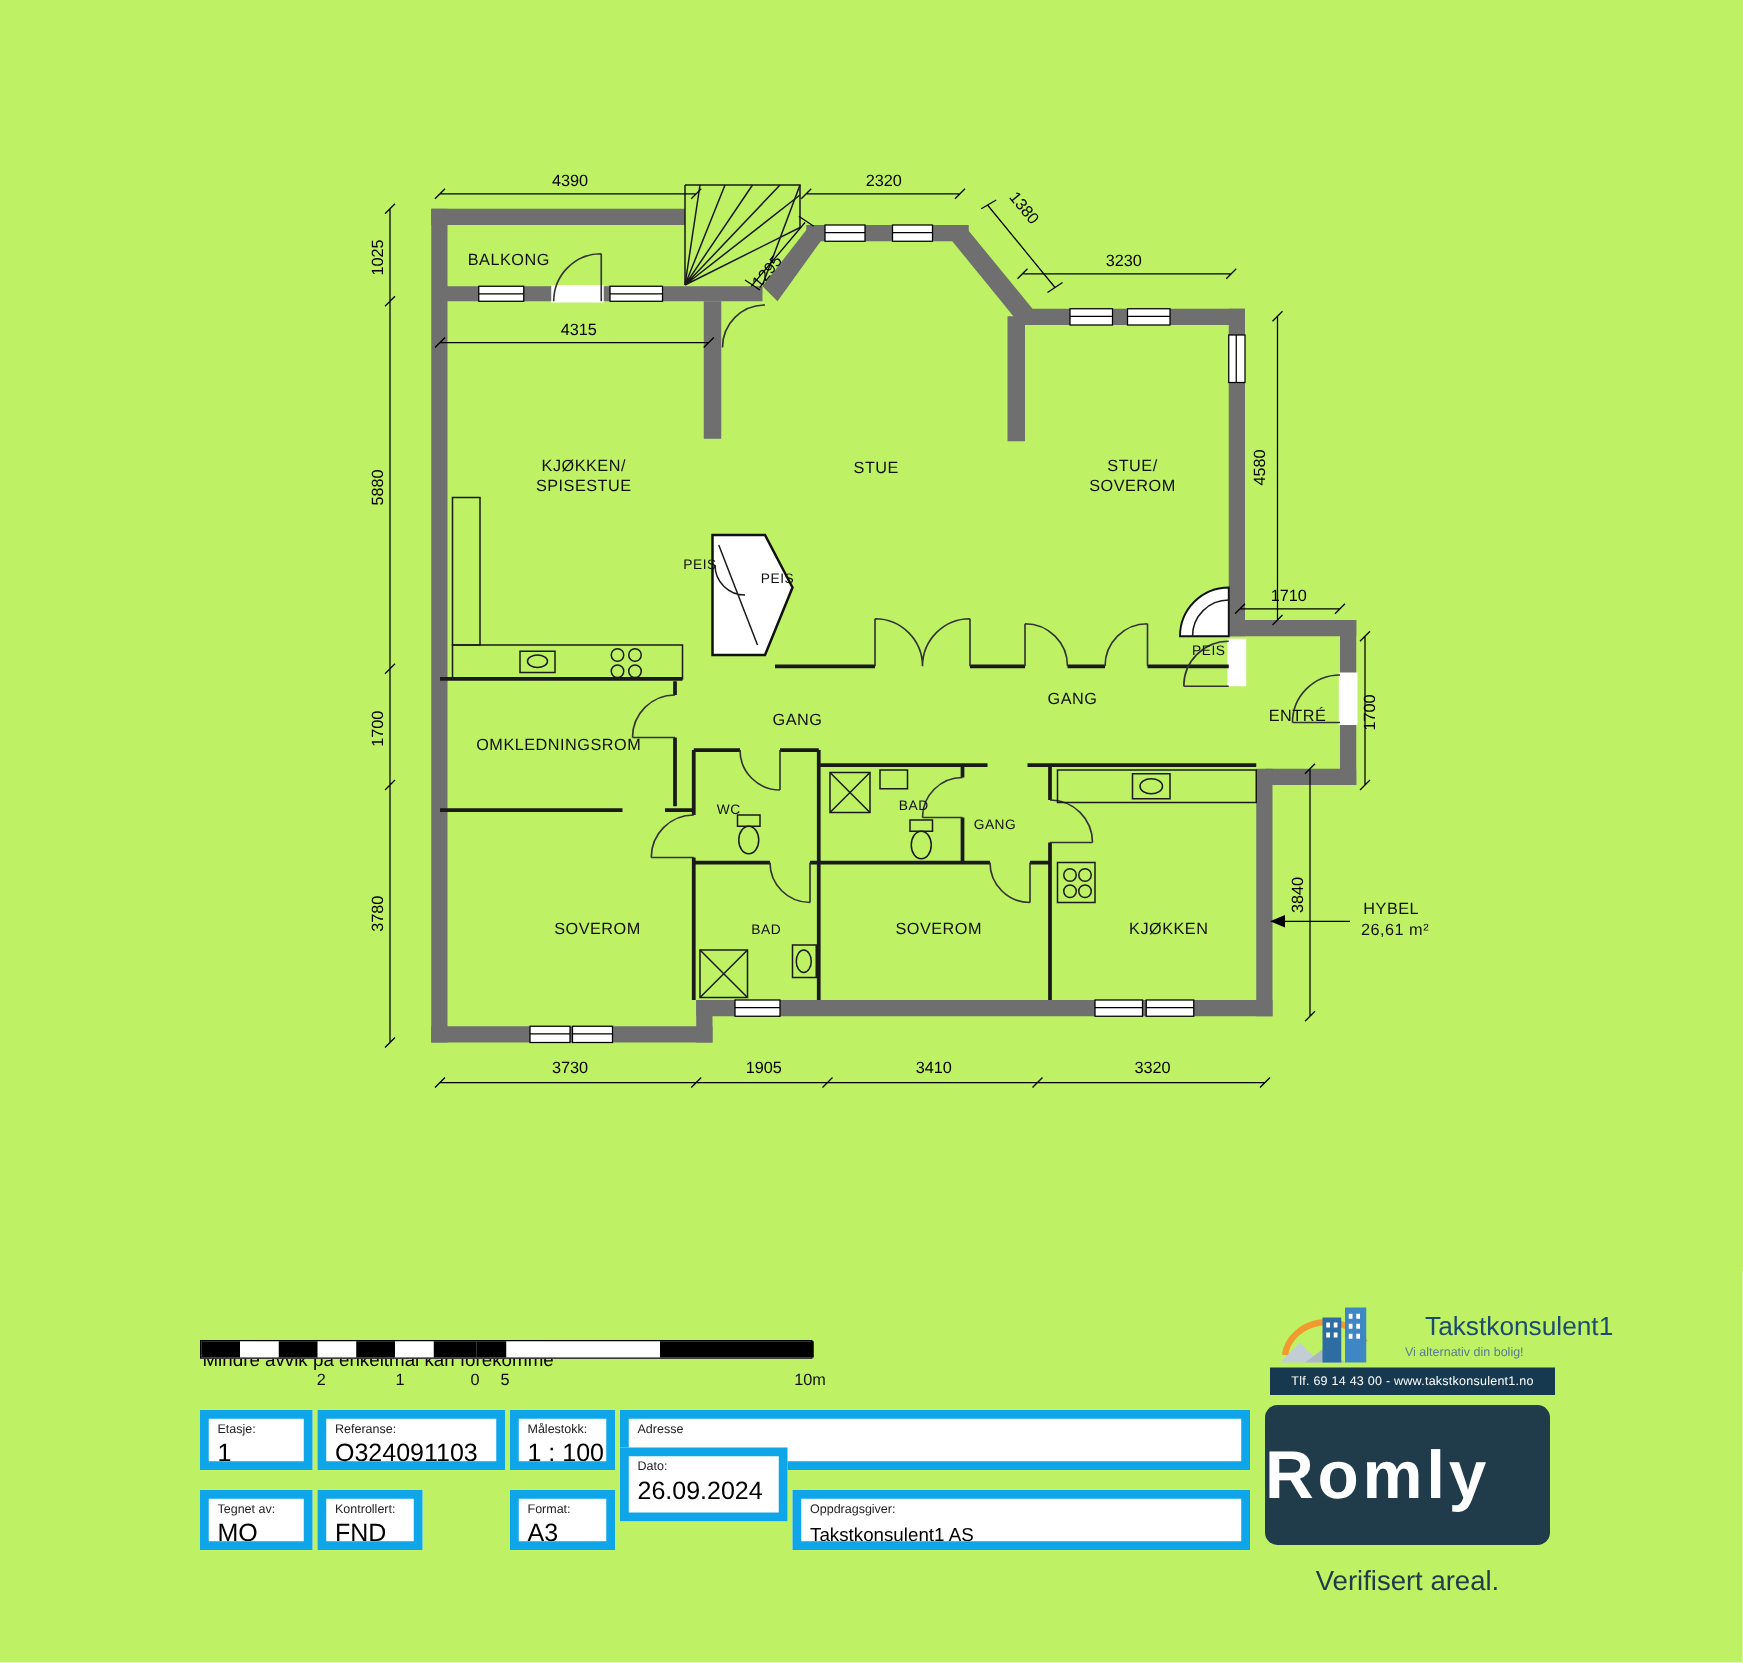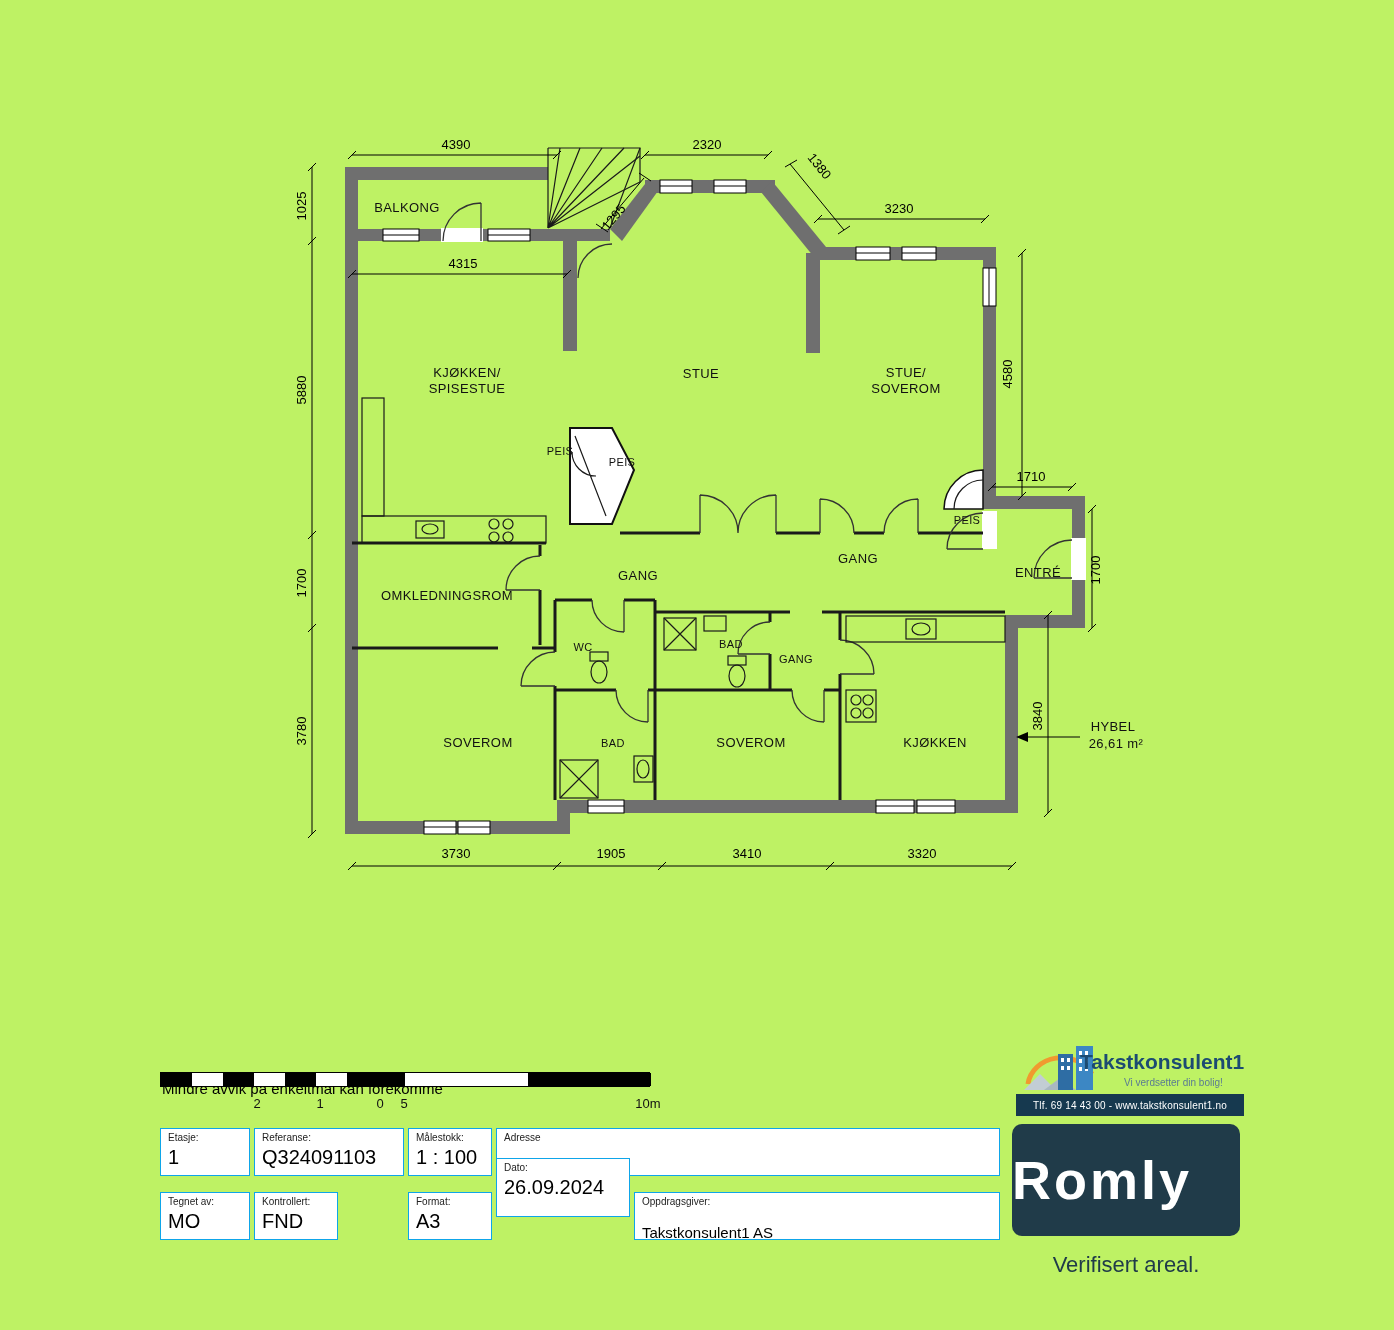--- a/index.html
+++ b/index.html
@@ -14,25 +14,25 @@
   .iw{stroke:#1a1a1a;stroke-width:3;fill:none;}
   .thin{stroke:#1a1a1a;stroke-width:1.2;fill:none;}
   .door{stroke:#333;stroke-width:1.3;fill:none;}
   .dim{stroke:#000;stroke-width:1;fill:none;}
   .win{fill:#fff;stroke:#000;stroke-width:1;}
   .winline{stroke:#000;stroke-width:1;}
   .disclaimer{font-size:15px;color:#000;margin-top:32px;}
   .scalebar{position:absolute;left:160px;top:1072px;width:490px;height:15px;border:1px solid #000;box-sizing:border-box;background:#fff;}
   .seg{position:absolute;top:0;bottom:0;background:#000;}
   .scale-num{position:absolute;top:1096px;font-size:13px;transform:translateX(-50%);}
-  .cell{position:absolute;border:1px solid #0ea5e9;background:#fff;box-sizing:border-box;padding:3px 7px;overflow:hidden;}
+  .cell{position:absolute;border:7px solid #0ea5e9;background:#fff;box-sizing:border-box;padding:3px 7px;overflow:hidden;}
   .cell-label{font-size:10px;color:#222;}
   .cell-value{font-size:20px;color:#000;margin-top:3px;white-space:nowrap;}
-  .cell-value.small{font-size:15px;margin-top:17px;}
-  .tk-name{position:absolute;left:1080px;top:1050px;font-size:21px;font-weight:bold;color:#1c4b72;}
+  .cell-value.small{font-size:15px;margin-top:7px;}
+  .tk-name{position:absolute;left:1140px;top:1050px;font-size:21px;font-weight:normal;color:#1c4b72;}
   .tk-slogan{position:absolute;left:1124px;top:1077px;font-size:10px;color:#5a7b93;}
   .tk-strip{position:absolute;left:1016px;top:1094px;width:228px;height:22px;background:#16394f;color:#fff;font-size:10px;display:flex;align-items:center;justify-content:center;letter-spacing:.2px;}
   .romly-box{position:absolute;left:1012px;top:1124px;width:228px;height:112px;background:#203b49;border-radius:10px;display:flex;align-items:center;justify-content:flex-start;}
   .romly-text{color:#fff;font-size:54px;font-weight:bold;letter-spacing:3px;}
   .romly-tagline{position:absolute;left:1012px;top:1252px;width:228px;text-align:center;font-size:22px;color:#203b49;}
 </style>
 </head>
 <body>
 
 <div class="page">
@@ -297,21 +297,21 @@
     <rect x="39" y="28" width="3" height="4" fill="#fff"></rect>
       <rect x="45" y="28" width="3" height="4" fill="#fff"></rect>
     <rect x="57" y="13" width="3" height="4" fill="#fff"></rect>
       <rect x="63" y="13" width="3" height="4" fill="#fff"></rect>
     <rect x="57" y="21" width="3" height="4" fill="#fff"></rect>
       <rect x="63" y="21" width="3" height="4" fill="#fff"></rect>
     <rect x="57" y="29" width="3" height="4" fill="#fff"></rect>
       <rect x="63" y="29" width="3" height="4" fill="#fff"></rect>
   </svg>
   <div class="tk-name">Takstkonsulent1</div>
-  <div class="tk-slogan">Vi verdsetter din bolig!</div>
+  <div class="tk-slogan">Vi alternativ din bolig!</div>
   <div class="tk-strip">Tlf. 69 14 43 00 - www.takstkonsulent1.no</div>
 
   <div class="romly-box">
     <span class="romly-text">Romly</span>
   </div>
   <div class="romly-tagline">Verifisert areal.</div>
 
 </div>
 
 </body></html>

